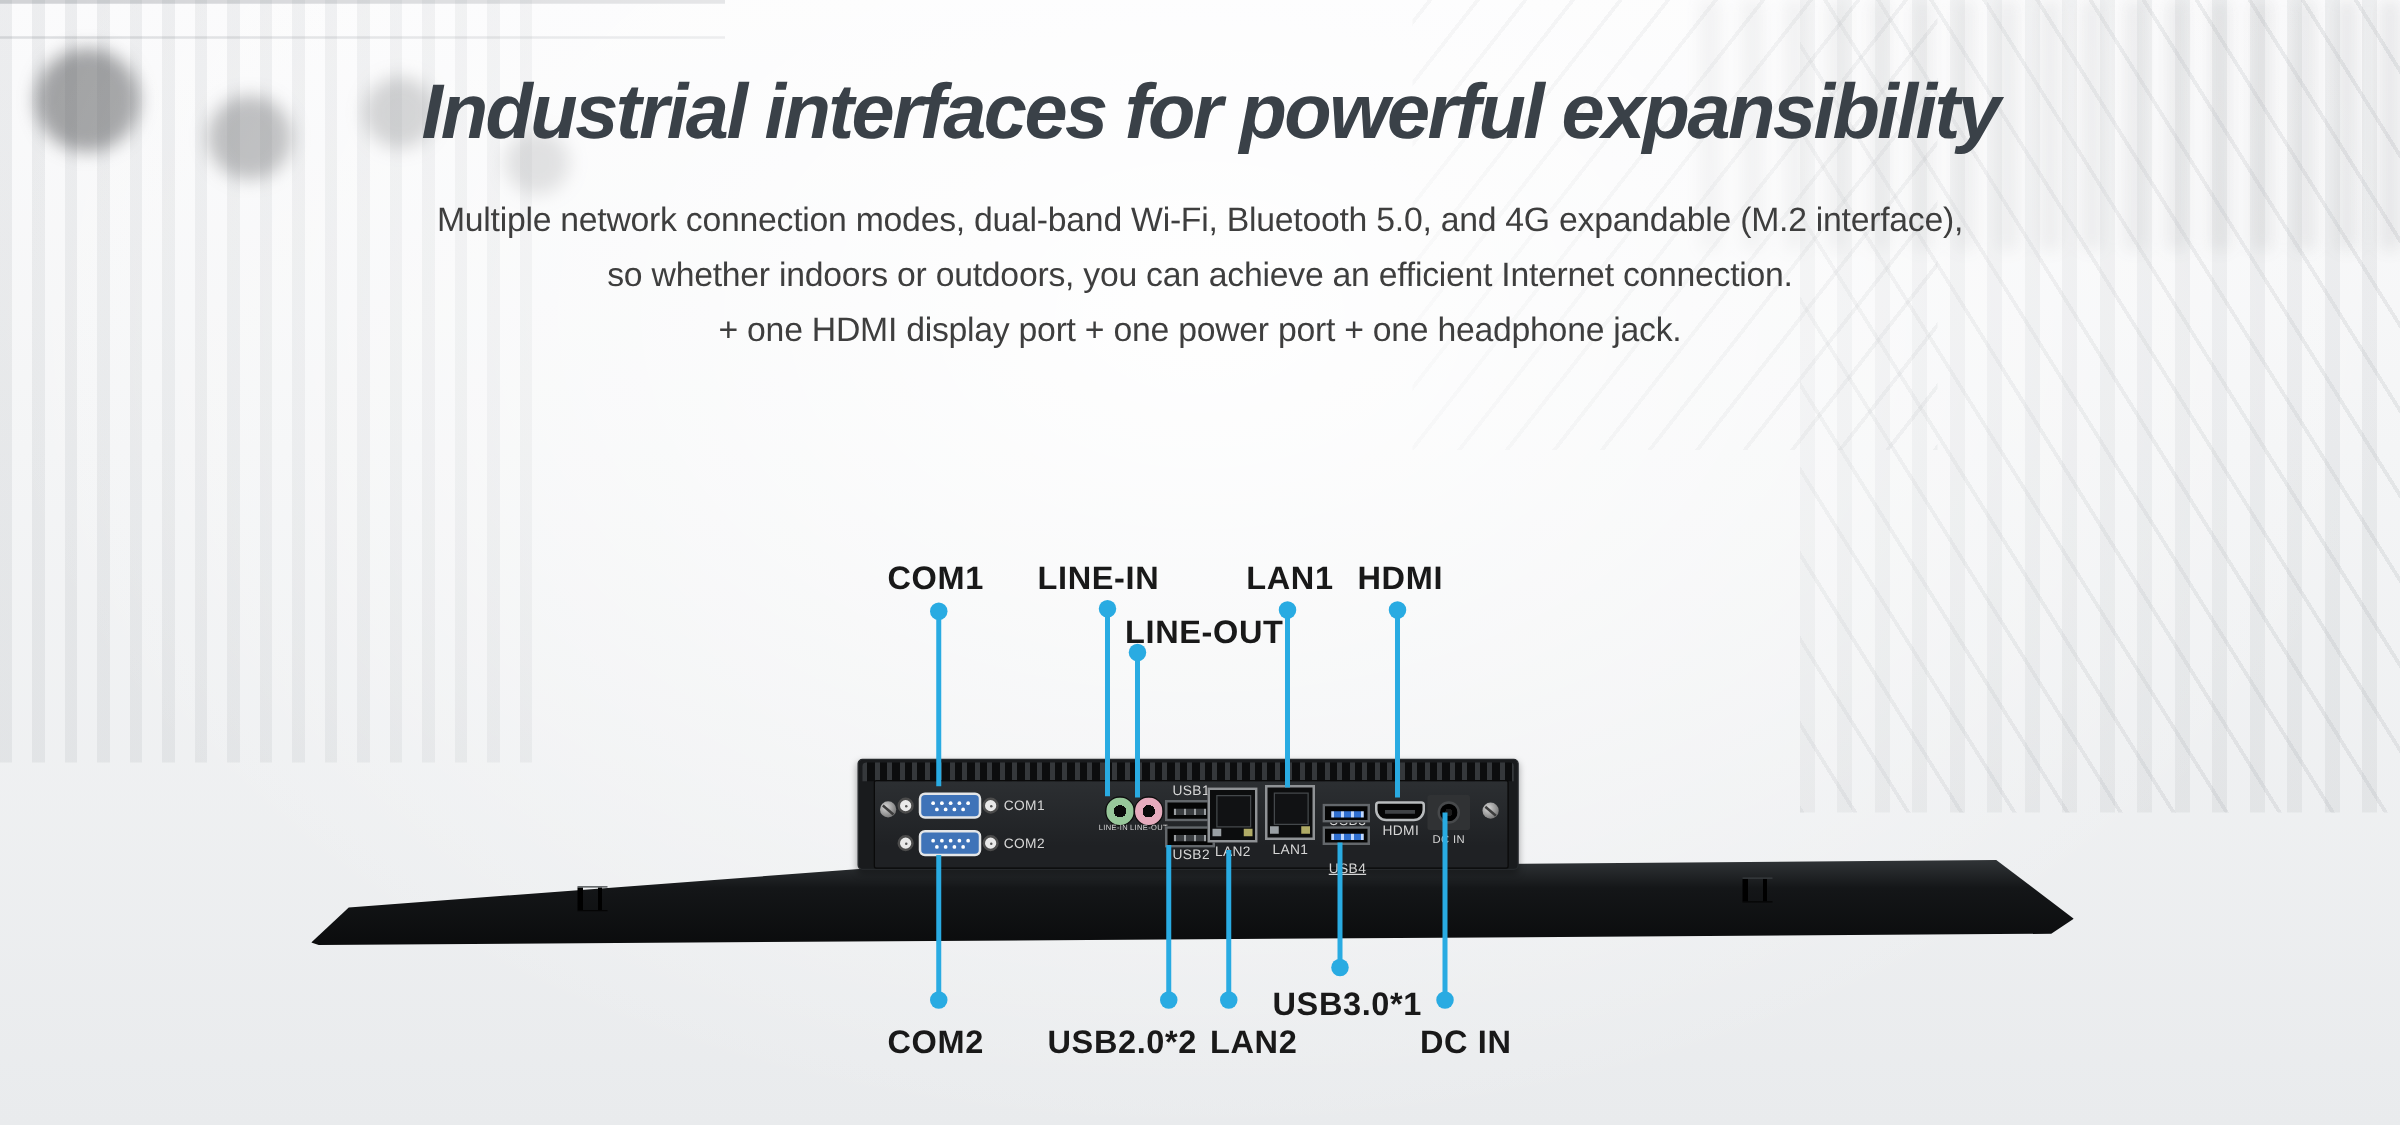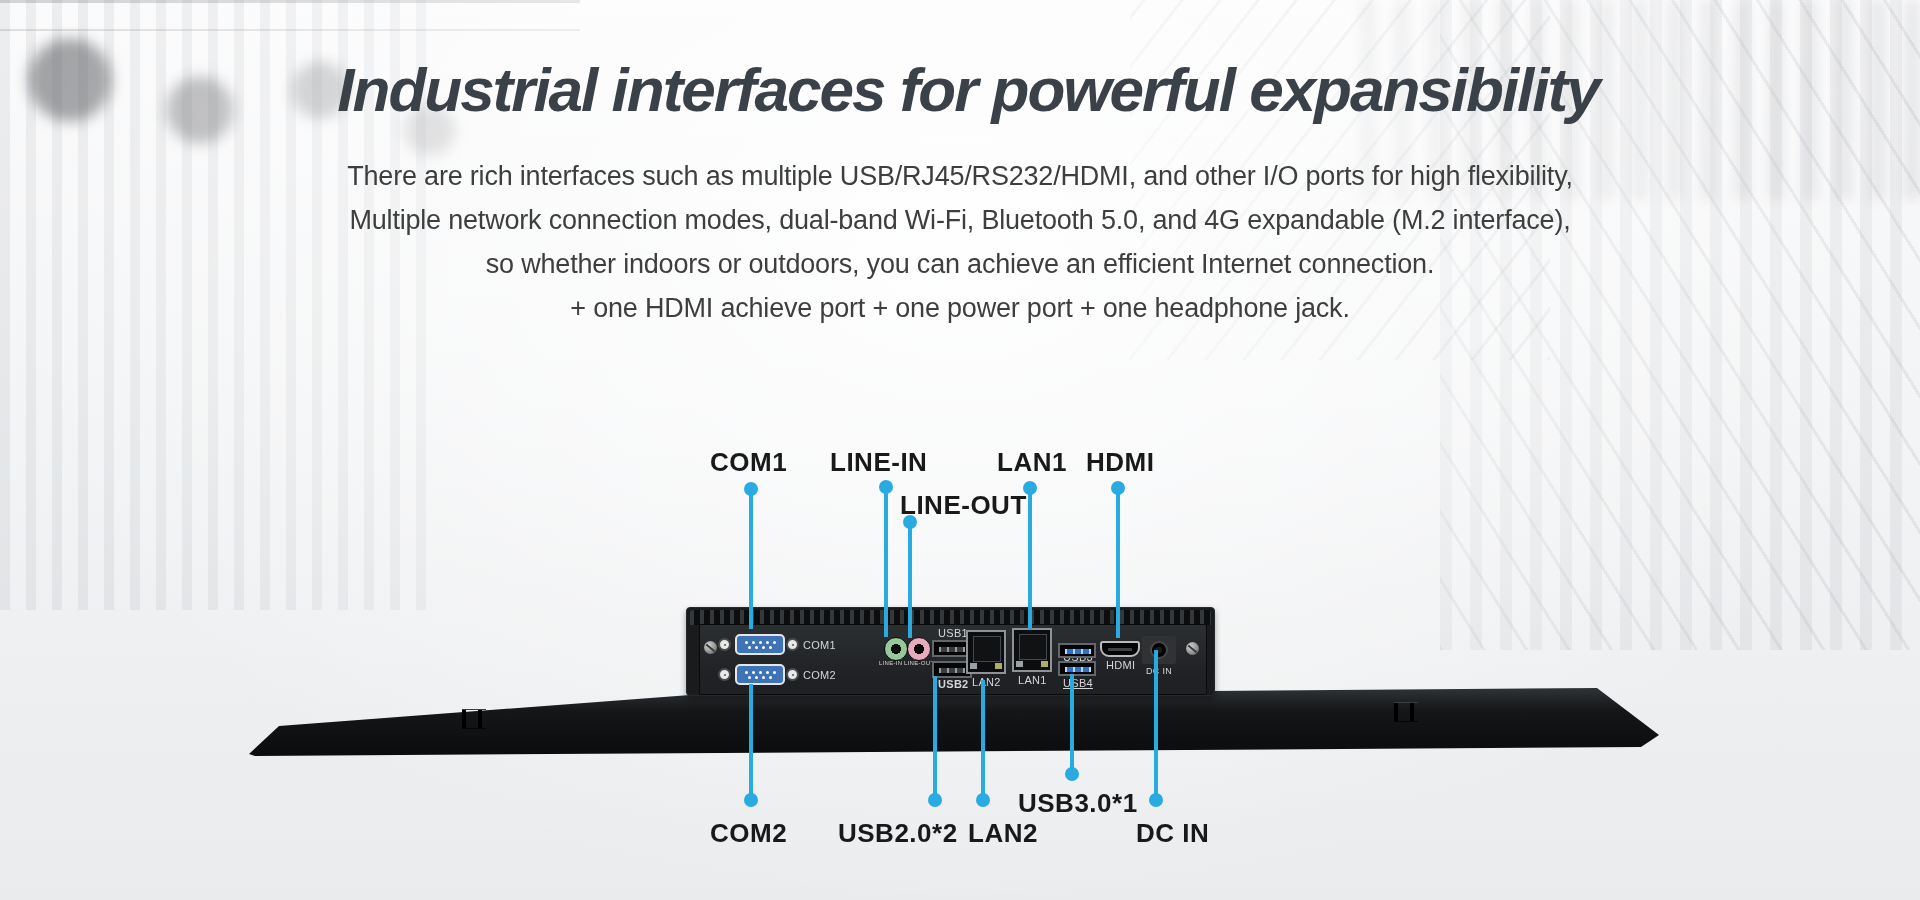--- a/index.html
+++ b/index.html
@@ -103,24 +103,23 @@
   <div class="bg bg-silos-right"></div>
   <div class="bg bg-truss-mid" style="left:1130px;"></div>
   <div class="bg bg-rails-left"></div>
   <div class="bg bg-machinery-left"></div>
   <div class="bg bg-machinery-right"></div>
   <div class="bg bg-fade"></div>
 
   <h1 class="title" style="margin:8px;font-style:italic;">Industrial interfaces for powerful expansibility</h1>
 
   <div class="desc">
-    <div>There are rich interfaces such as multiple USB/RJ45/RS232/HDMI, and other I/O ports for high flexibility,</div>
     <div>Multiple network connection modes, dual-band Wi-Fi, Bluetooth 5.0, and 4G expandable (M.2 interface),</div>
     <div>so whether indoors or outdoors, you can achieve an efficient Internet connection.</div>
-    <div>+ one HDMI achieve port + one power port + one headphone jack.</div>
+    <div>+ one HDMI display port + one power port + one headphone jack.</div>
   </div>
 
   <div class="monitor-bar"></div>
   <div class="vesa-slot" style="left:462px;top:709px;"></div>
   <div class="vesa-slot" style="left:1394px;top:702px;"></div>
 
   <div class="io-box">
     <div class="fins"></div>
     <div class="faceplate">
 
@@ -169,41 +168,41 @@
       <div class="jack pink" style="left:207px;top:12px;"></div>
       <div class="mini" style="left:204px;top:35px;font-size:6px;">LINE-OUT</div>
 
       <div class="mini" style="left:238px;top:2px;">USB1</div>
       <div class="usb u2" style="left:232px;top:15px;">
           <div class="tab"></div>
         </div>
       <div class="usb u2" style="left:232px;top:36px;">
           <div class="tab"></div>
         </div>
-      <div class="mini" style="left:238px;top:53px;font-weight:bold;">USB2</div>
+      <div class="mini" style="left:238px;top:53px;">USB2</div>
 
       <div class="rj45" style="left:266px;top:5px;">
         <span class="led l"></span>
           <span class="ledr"></span>
       </div>
       <div class="mini" style="left:272px;top:51px;">LAN2</div>
       <div class="rj45" style="left:312px;top:3px;">
         <span class="led l"></span>
           <span class="ledr"></span>
       </div>
       <div class="mini" style="left:318px;top:49px;">LAN1</div>
 
       <div class="mini" style="left:363px;top:4px;margin-top:22px;">USB3</div>
       <div class="usb u3" style="left:358px;top:18px;width:38px;height:15px;">
           <div class="tab" style="top:4px;"></div>
         </div>
       <div class="usb u3" style="left:358px;top:36px;width:38px;height:15px;">
           <div class="tab" style="top:4px;"></div>
         </div>
-      <div class="mini" style="left:363px;top:52px;text-decoration:underline;">USB4</div>
+      <div class="mini" style="left:363px;top:64px;text-decoration:underline;">USB4</div>
 
       <div class="hdmi" style="left:400px;top:16px;"></div>
       <div class="mini" style="left:406px;top:34px;">HDMI</div>
 
       <div class="dcjack" style="left:442px;top:11px;"></div>
       <div class="mini" style="left:446px;top:41px;font-size:9px;">DC IN</div>
 
       <div class="screw" style="left:486px;top:17px;"></div>
     </div>
   </div>

